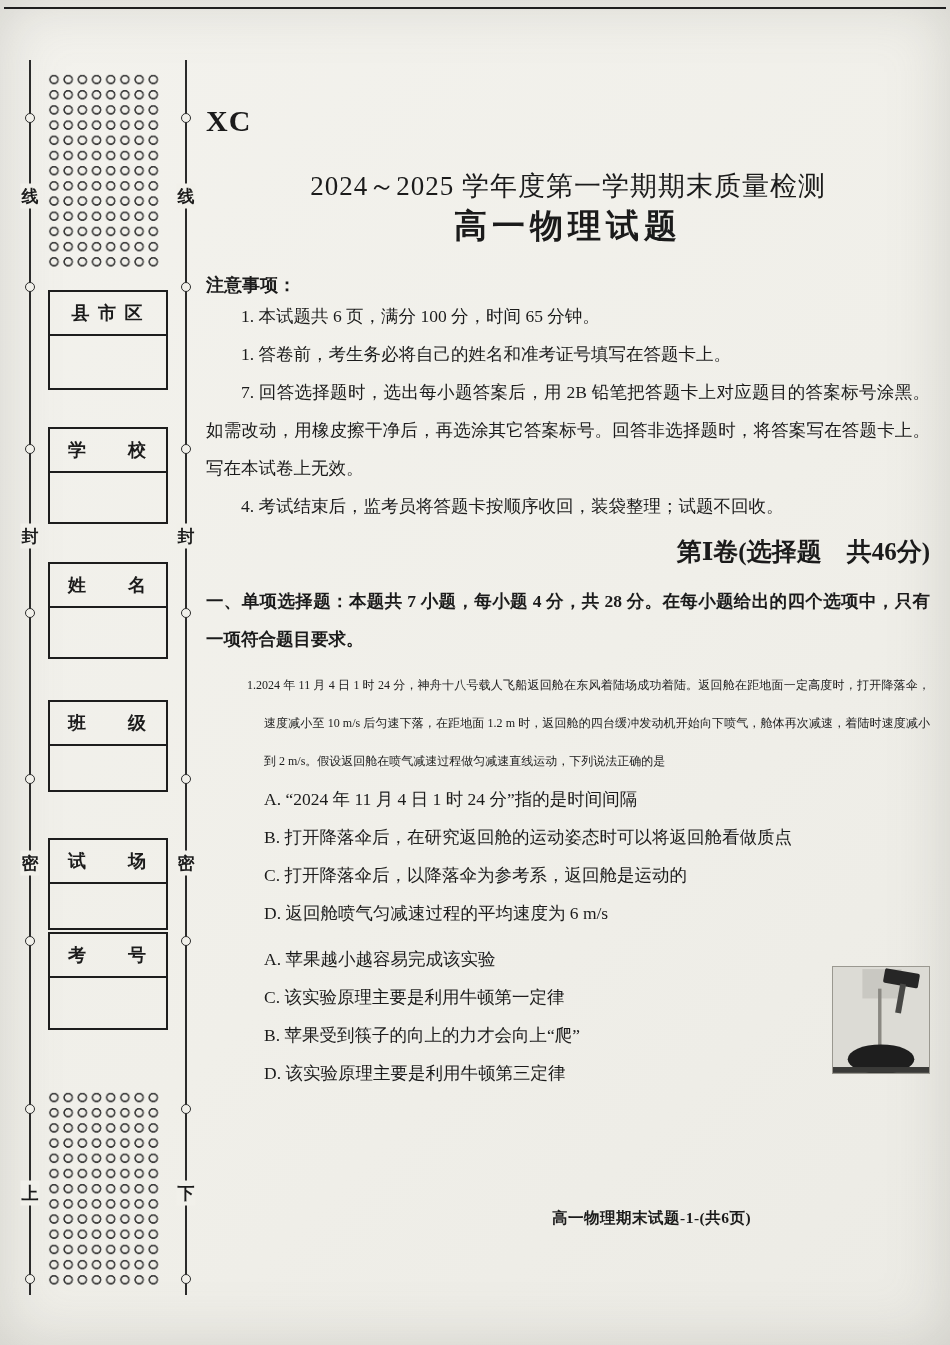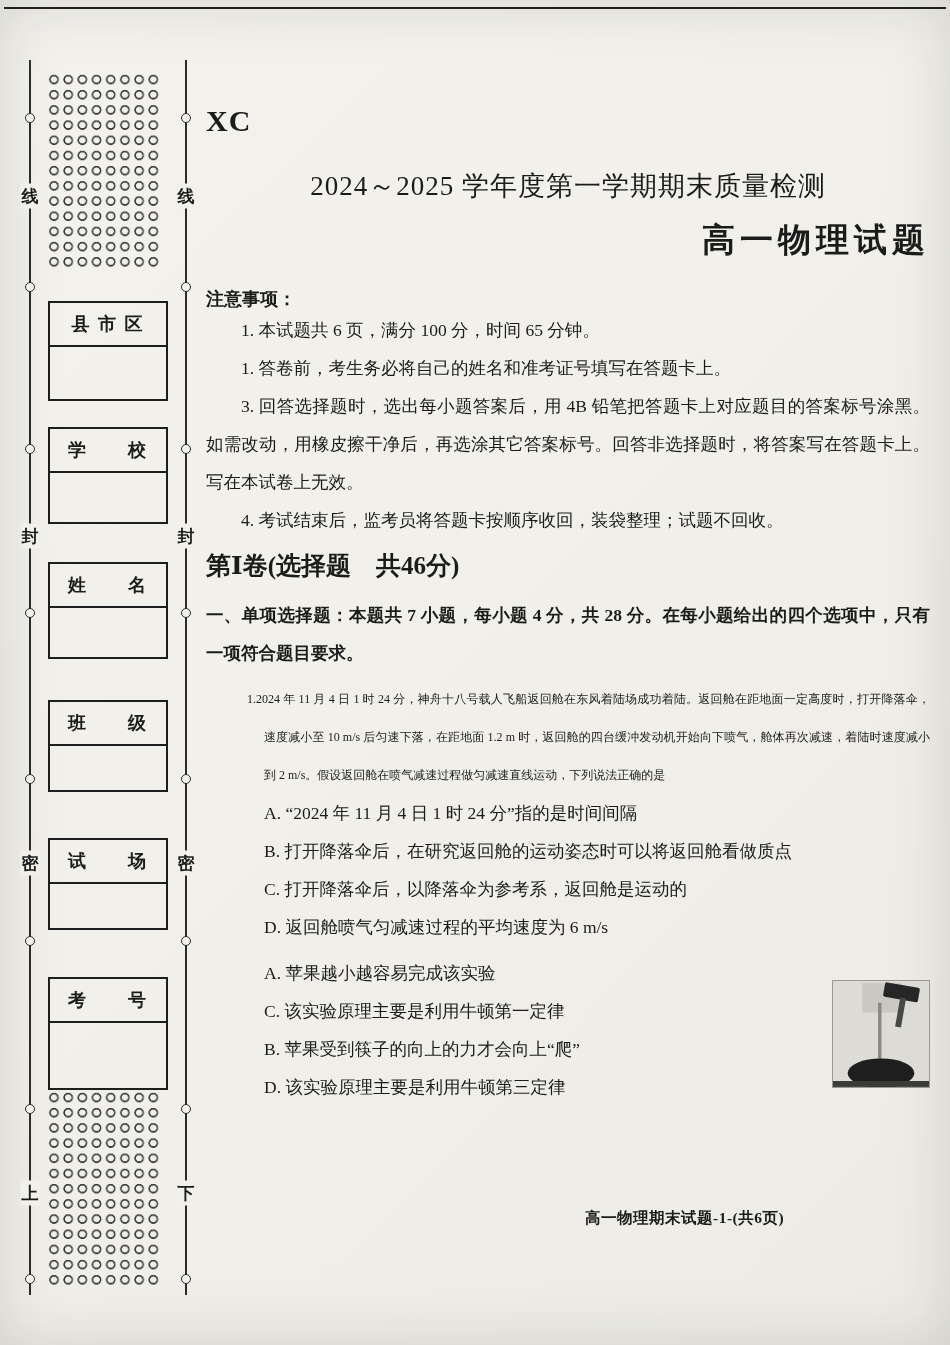--- a/index.html
+++ b/index.html
@@ -44,34 +44,34 @@
     height:44px; border-bottom:2px solid #1d1d1d;
     display:flex; align-items:center; justify-content:center;
     font-weight:700; font-size:18px; letter-spacing:2px; white-space:pre;
   }
   .field-box .blank { flex:1; }
 
   
   .main { position:absolute; left:206px; top:104px; width:724px; }
   .code { font-size:30px; font-weight:700; letter-spacing:1px; }
   .title { margin-top:30px; text-align:center; font-size:27px; font-weight:400; letter-spacing:1px; }
-  .subtitle { margin-top:14px; text-align:right; font-size:33px; font-weight:700; letter-spacing:5px; }
+  .subtitle { text-align:center; font-size:33px; font-weight:700; letter-spacing:5px; }
   .notice-heading { margin-top:24px; font-size:18px; font-weight:700; }
   .note { font-size:17.5px; line-height:38px; text-indent:2em; text-align:justify; }
-  .section-title { margin-top:10px; text-align:left; font-size:25px; font-weight:700; }
+  .section-title { margin-top:10px; text-align:right; font-size:25px; font-weight:700; }
   .instruction { margin-top:14px; font-size:17.5px; font-weight:700; line-height:38px; text-align:justify; }
   .question { margin-top:8px; position:relative; }
   .q-stem { font-size:12px; line-height:38px; padding-left:58px; text-indent:-17px; text-align:justify; }
   .q-option { font-size:17.5px; line-height:38px; padding-left:58px; }
   .q-figure {
     position:absolute; right:0; top:26px; width:98px; height:108px;
     border:1px solid #9a9890; background:#dcdbd5; overflow:hidden;
   }
   .q-figure svg { display:block; width:100%; height:100%; }
-  .footer { position:absolute; left:585px; top:1208px; font-size:15.5px; font-weight:700; letter-spacing:.5px; }
+  .footer { position:absolute; left:552px; top:1208px; font-size:15.5px; font-weight:700; letter-spacing:.5px; }
 </style>
 </head>
 <body>
 
 <div class="page">
   <div class="top-rule"></div>
 
   <div class="seal-line" style="left:20px;top:60px;height:1235px;">
     <div class="rule"></div>
     <span class="seal-ring" style="top:58px"></span>
@@ -100,54 +100,54 @@
     <span class="seal-char" style="top:803px">密</span>
     <span class="seal-ring" style="top:881px"></span>
     <span class="seal-ring" style="top:1049px"></span>
     <span class="seal-char" style="top:1133px">下</span>
     <span class="seal-ring" style="top:1219px"></span>
   </div>
 
   <div class="circle-grid" style="top:72px;height:198px;"></div>
   <div class="circle-grid" style="top:1090px;height:200px;"></div>
 
-  <div class="field-box" style="top:301px;height:100px;">
+  <div class="field-box" style="top:290px;height:100px;">
     <div class="label">县 市 区</div>
     <div class="blank"></div>
   </div>
   <div class="field-box" style="top:427px;height:97px;">
     <div class="label">学　　校</div>
     <div class="blank"></div>
   </div>
   <div class="field-box" style="top:562px;height:97px;gap:32px;">
     <div class="label">姓　　名</div>
     <div class="blank"></div>
   </div>
   <div class="field-box" style="top:700px;height:92px;">
     <div class="label">班　　级</div>
     <div class="blank"></div>
   </div>
   <div class="field-box" style="top:838px;height:92px;">
     <div class="label">试　　场</div>
     <div class="blank"></div>
   </div>
-  <div class="field-box" style="top:977px;height:113px;">
+  <div class="field-box" style="top:932px;height:98px;">
     <div class="label">考　　号</div>
     <div class="blank"></div>
   </div>
 
   <div class="main">
     <div class="code">XC</div>
     <div class="title">2024～2025 学年度第一学期期末质量检测</div>
     <div class="subtitle">高一物理试题</div>
 
     <div class="notice-heading">注意事项：</div>
     <p class="note">1. 本试题共 6 页，满分 100 分，时间 65 分钟。</p>
     <p class="note">1. 答卷前，考生务必将自己的姓名和准考证号填写在答题卡上。</p>
-    <p class="note">3. 回答选择题时，选出每小题答案后，用 4B 铅笔把答题卡上对应题目的答案标号涂黑。如需改动，用橡皮擦干净后，再选涂其它答案标号。回答非选择题时，将答案写在答题卡上。写在本试卷上无效。</p>
+    <p class="note">7. 回答选择题时，选出每小题答案后，用 2B 铅笔把答题卡上对应题目的答案标号涂黑。如需改动，用橡皮擦干净后，再选涂其它答案标号。回答非选择题时，将答案写在答题卡上。写在本试卷上无效。</p>
     <p class="note">4. 考试结束后，监考员将答题卡按顺序收回，装袋整理；试题不回收。</p>
 
     <div class="section-title">第Ⅰ卷(选择题　共46分)</div>
     <p class="instruction">一、单项选择题：本题共 7 小题，每小题 4 分，共 28 分。在每小题给出的四个选项中，只有一项符合题目要求。</p>
 
     <div class="question">
       <p class="q-stem"><span>1.</span><span>2024 年 11 月 4 日 1 时 24 分，神舟十八号载人飞船返回舱在东风着陆场成功着陆。返回舱在距地面一定高度时，打开降落伞，速度减小至 10 m/s 后匀速下落，在距地面 1.2 m 时，返回舱的四台缓冲发动机开始向下喷气，舱体再次减速，着陆时速度减小到 2 m/s。假设返回舱在喷气减速过程做匀减速直线运动，下列说法正确的是</span></p>
       <p class="q-option">A. “2024 年 11 月 4 日 1 时 24 分”指的是时间间隔</p>
       <p class="q-option">B. 打开降落伞后，在研究返回舱的运动姿态时可以将返回舱看做质点</p>
       <p class="q-option">C. 打开降落伞后，以降落伞为参考系，返回舱是运动的</p>

